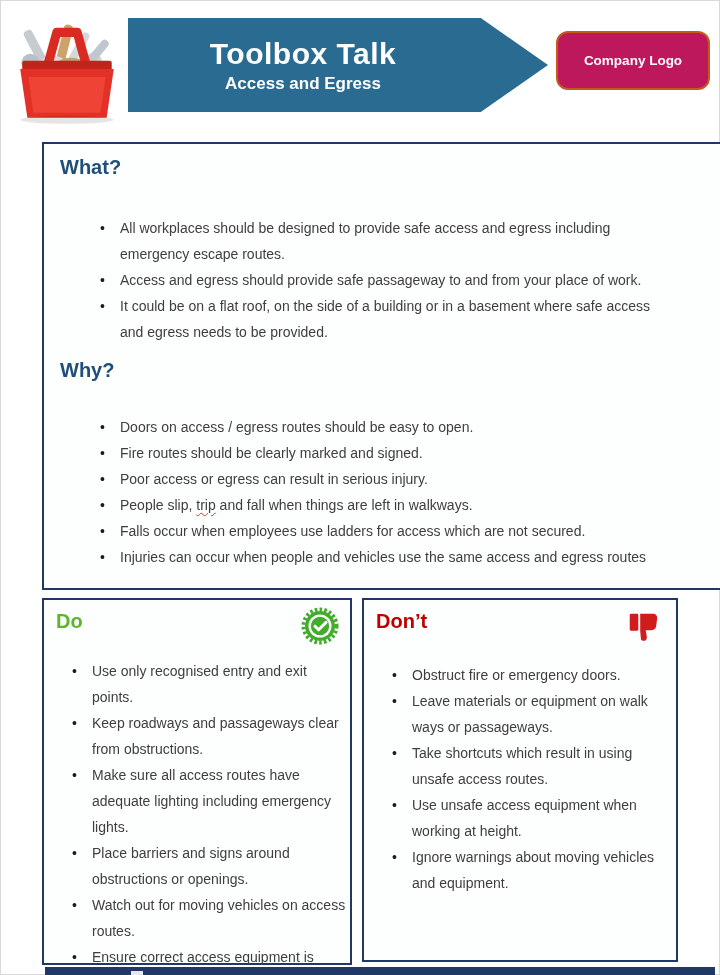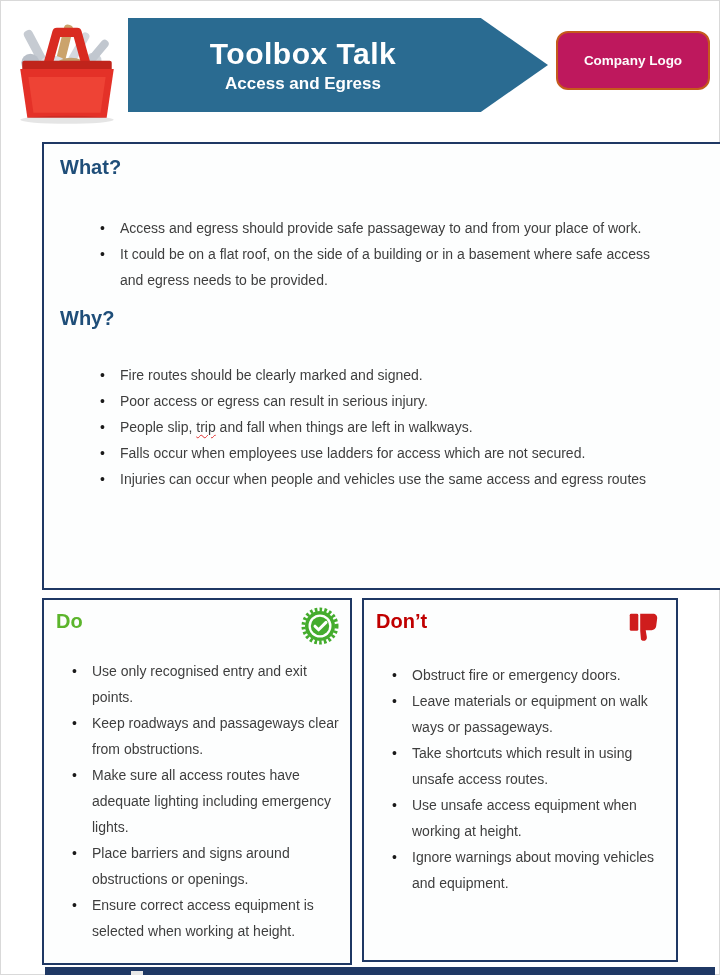--- a/index.html
+++ b/index.html
@@ -81,26 +81,28 @@
     <div class="banner-subtitle">Access and Egress</div>
   </div>
 
   <div class="company-logo">
     <span>Company Logo</span>
   </div>
 
   <section class="panel panel-main">
     <h2 class="section-heading heading-blue">What?</h2>
     <ul class="bullets">
+        <li>All workplaces should be designed to provide safe access and egress including emergency escape routes.</li>
         <li>Access and egress should provide safe passageway to and from your place of work.</li>
         <li>It could be on a flat roof, on the side of a building or in a basement where safe access and egress needs to be provided.</li>
       </ul>
 
     <h2 class="section-heading heading-blue why-heading">Why?</h2>
     <ul class="bullets why-list">
+        <li>Doors on access / egress routes should be easy to open.</li>
         <li>Fire routes should be clearly marked and signed.</li>
         <li>Poor access or egress can result in serious injury.</li>
         <li><span>People slip, </span><span class="misspelled">trip</span><span> and fall when things are left in walkways.</span></li>
         <li>Falls occur when employees use ladders for access which are not secured.</li>
         <li>Injuries can occur when people and vehicles use the same access and egress routes</li>
       </ul>
   </section>
 
   <section class="panel panel-do">
     <div class="panel-head-row">
@@ -111,20 +113,21 @@
         <circle cx="20" cy="20" r="11.5" fill="#ffffff"></circle>
         <circle cx="20" cy="20" r="9.2" fill="#44ac2d"></circle>
         <path d="M15 20.2 l3.6 3.6 L26 16.4" fill="none" stroke="#ffffff" stroke-width="3" stroke-linecap="round" stroke-linejoin="round"></path>
       </svg>
     </div>
     <ul class="bullets">
         <li>Use only recognised entry and exit points.</li>
         <li>Keep roadways and passageways clear from obstructions.</li>
         <li>Make sure all access routes have adequate lighting including emergency lights.</li>
         <li>Place barriers and signs around obstructions or openings.</li>
+        <li>Watch out for moving vehicles on access routes.</li>
         <li>Ensure correct access equipment is selected when working at height.</li>
       </ul>
   </section>
 
   <section class="panel panel-dont">
     <div class="panel-head-row">
       <h2 class="section-heading heading-red">Don’t</h2>
       <svg class="thumb-icon" viewBox="0 0 40 40" aria-hidden="true">
         <rect x="5" y="6" width="9" height="18" rx="1.5" fill="#cf1d1d"></rect>
         <path d="M16 6 h13.5 c2.6 0 4.7 2.2 4.4 4.8 l-1.1 8.4 c-.3 2.4-2.3 4.1-4.7 4.1 h-6.3 l1.2 7.1 c.4 2.2-1.3 4.2-3.5 4.2 -1.1 0-2.1-.6-2.7-1.5 L16 24 Z" fill="#cf1d1d"></path>

